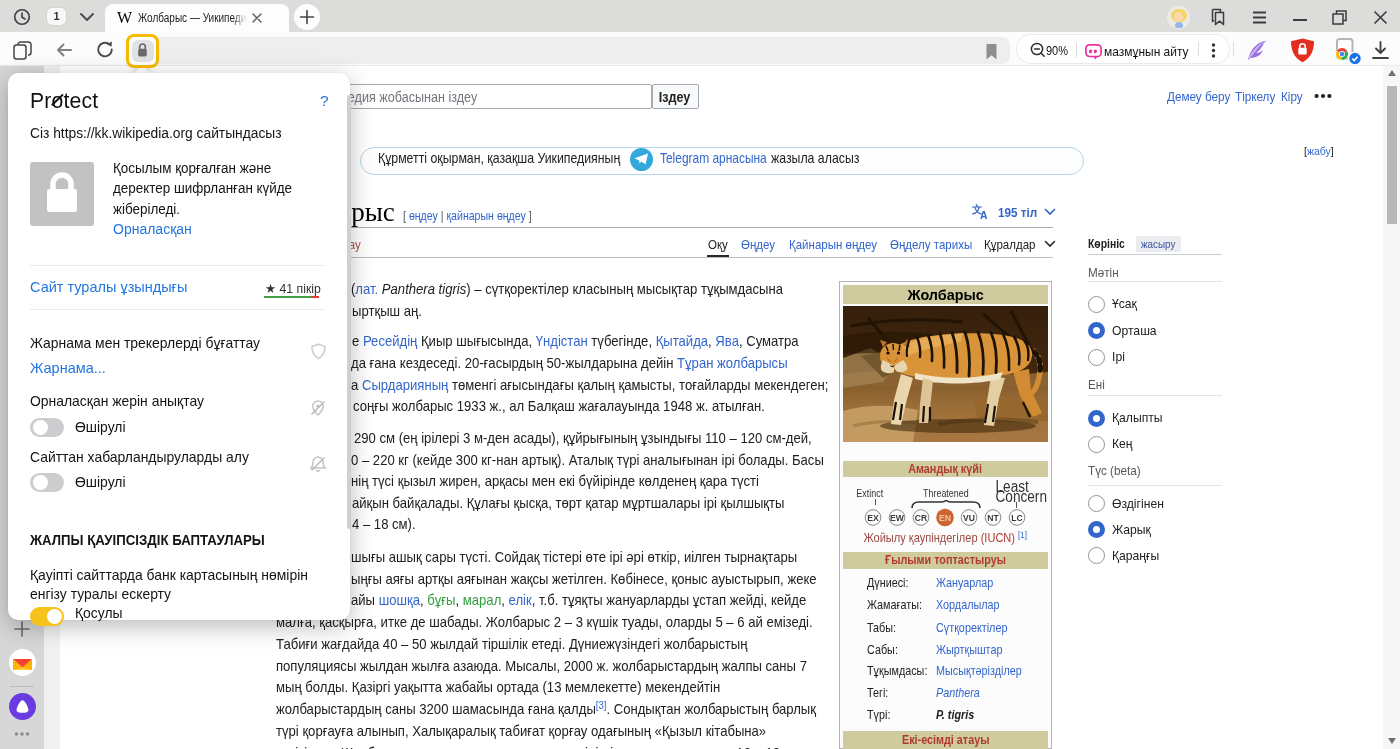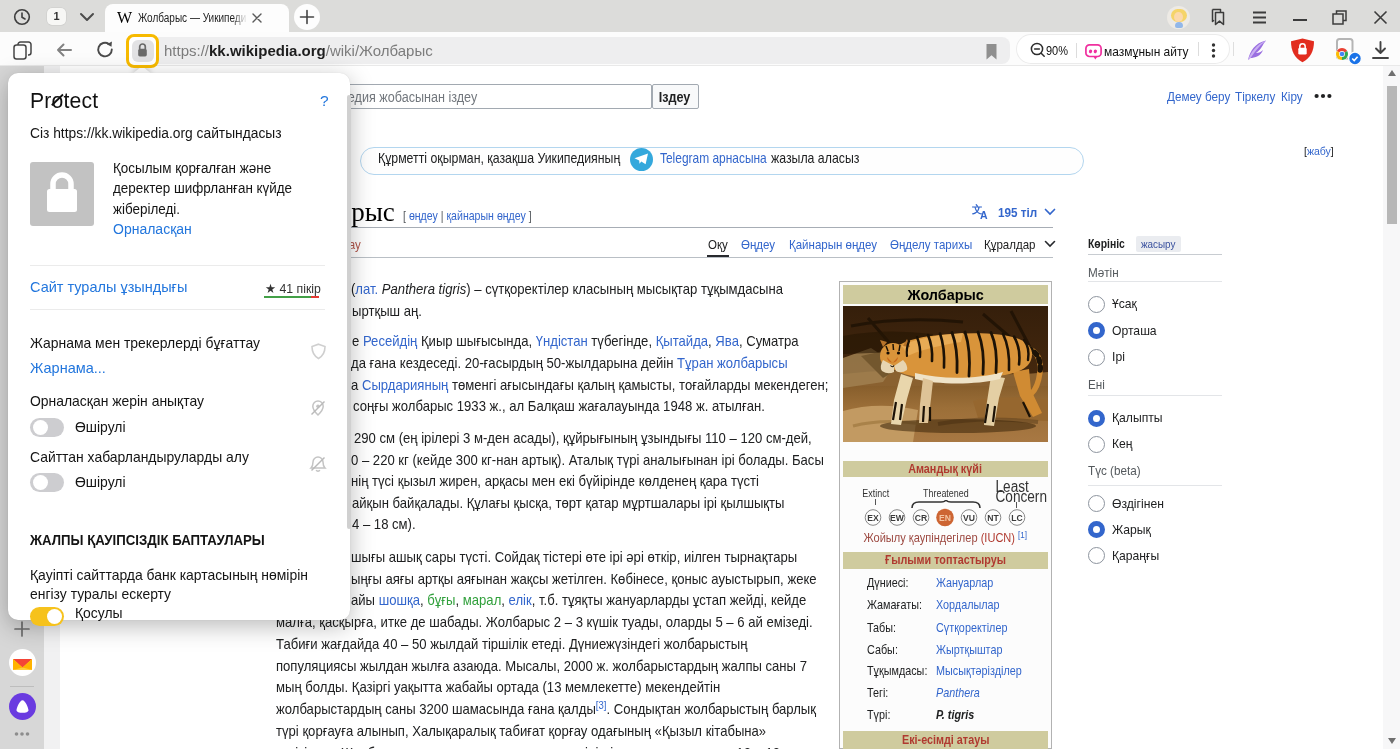--- a/index.html
+++ b/index.html
@@ -98,21 +98,20 @@
 
   <svg class="abs" style="left:55px;top:10px" width="18" height="16" viewBox="0 0 18 16">
     <path d="M16 8H3M8.5 2.5 3 8l5.5 5.5" fill="none" stroke="#828282" stroke-width="2" stroke-linecap="round" stroke-linejoin="round"></path>
   </svg>
 
   <svg class="abs" style="left:96px;top:9px" width="18" height="18" viewBox="0 0 18 18">
     <path d="M15.8 8.5A6.8 6.8 0 1 1 12.9 3" fill="none" stroke="#4a4a4a" stroke-width="1.9" stroke-linecap="round"></path>
     <path d="M15.9 0.5l-0.4 5.3-4.7-2.6z" fill="#4a4a4a"></path>
   </svg>
   <div class="abs" id="omnibox"></div>
-  <span class="abs url" style="left:164px;top:10px;">https://<b>kk.wikipedia.org</b>/wiki/Жолбарыс</span>
 
   <svg class="abs" style="left:985px;top:12px" width="13" height="16" viewBox="0 0 13 16">
     <path d="M1.5 0h10v15.5l-5-4.3-5 4.3z" fill="#8f8f8f"></path>
   </svg>
 
   <div class="abs" style="left:1017px;top:2.5px;width:212px;height:28.5px;border-radius:14px;background:#fff;box-shadow:0 0 0 1px #ebebeb;"></div>
   <svg class="abs" style="left:1030px;top:10px" width="16" height="16" viewBox="0 0 16 16">
     <circle cx="7" cy="7" r="5.6" fill="none" stroke="#2d2d2d" stroke-width="1.5"></circle>
     <path d="M4.6 7h4.8" stroke="#2d2d2d" stroke-width="1.5" stroke-linecap="round"></path>
     <path d="M11.2 11.2l3 3" stroke="#2d2d2d" stroke-width="1.5" stroke-linecap="round"></path>
@@ -354,21 +353,21 @@
       <path d="M135 26 q7 18 5 42" stroke-width="2.8"></path>
       <path d="M148 26.5 q7 16 5 40" stroke-width="2.8"></path>
       <path d="M160 28 q7 14 6 36" stroke-width="2.6"></path>
       <path d="M171 30.5 q7 12 5 28" stroke-width="2.6"></path>
       <path d="M181 34 q6 8 4 20" stroke-width="2.4"></path>
       <path d="M66 35 q-3 8 -2 15" stroke-width="2.2"></path>
     </g>
   </svg>
   <div class="abs" style="left:799px;top:394px;width:205px;font-size:12.5px;color:#202122;text-align:center;"><span style="display:inline-block;transform:scaleX(0.9);">(<i>P. tigris tigris</i>)</span></div>
   <div class="abs" style="left:799px;top:394.5px;width:205px;height:16.5px;background:#cfcb9e;text-align:center;font-size:13.5px;font-weight:bold;color:#b03a30;line-height:16.5px;"><span style="display:inline-block;transform:scaleX(0.8);">Амандық күйі</span></div>
-  <span class="abs" style="left:810px;top:421px;width:44px;text-align:center;font-size:10.5px;color:#333;"><span style="display:inline-block;transform:scaleX(0.85);">Extinct</span></span>
+  <span class="abs" style="left:810px;top:421px;width:44px;font-size:10.5px;color:#333;"><span style="display:inline-block;transform:scaleX(0.85);">Extinct</span></span>
   <div class="abs" style="left:831px;top:433px;width:1.3px;height:6px;background:#555;"></div>
   <span class="abs" style="left:868px;top:421px;width:68px;text-align:center;font-size:10.5px;color:#333;"><span style="display:inline-block;transform:scaleX(0.85);">Threatened</span></span>
   <svg class="abs" style="left:867px;top:434px" width="70" height="8" viewBox="0 0 70 8">
     <path d="M1 8 Q1 2 8 2 L30 2 Q34 2 35 0 Q36 2 40 2 L62 2 Q69 2 69 8" fill="none" stroke="#333" stroke-width="1.6"></path>
   </svg>
   <span class="abs" style="left:947px;top:415.5px;width:50px;text-align:left;font-size:16px;color:#333;line-height:10px;"><span style="display:inline-block;transform:scaleX(0.85);">Least<br>Concern</span></span>
   <div class="abs" style="left:971.5px;top:436px;width:1.3px;height:6px;background:#555;"></div>
   <svg class="abs" style="left:820px;top:442px" width="164" height="19" viewBox="0 0 164 19">
     <g fill="#fdfdfd" stroke="#888" stroke-width="1">
       <circle cx="9" cy="9.5" r="7.8"></circle>

